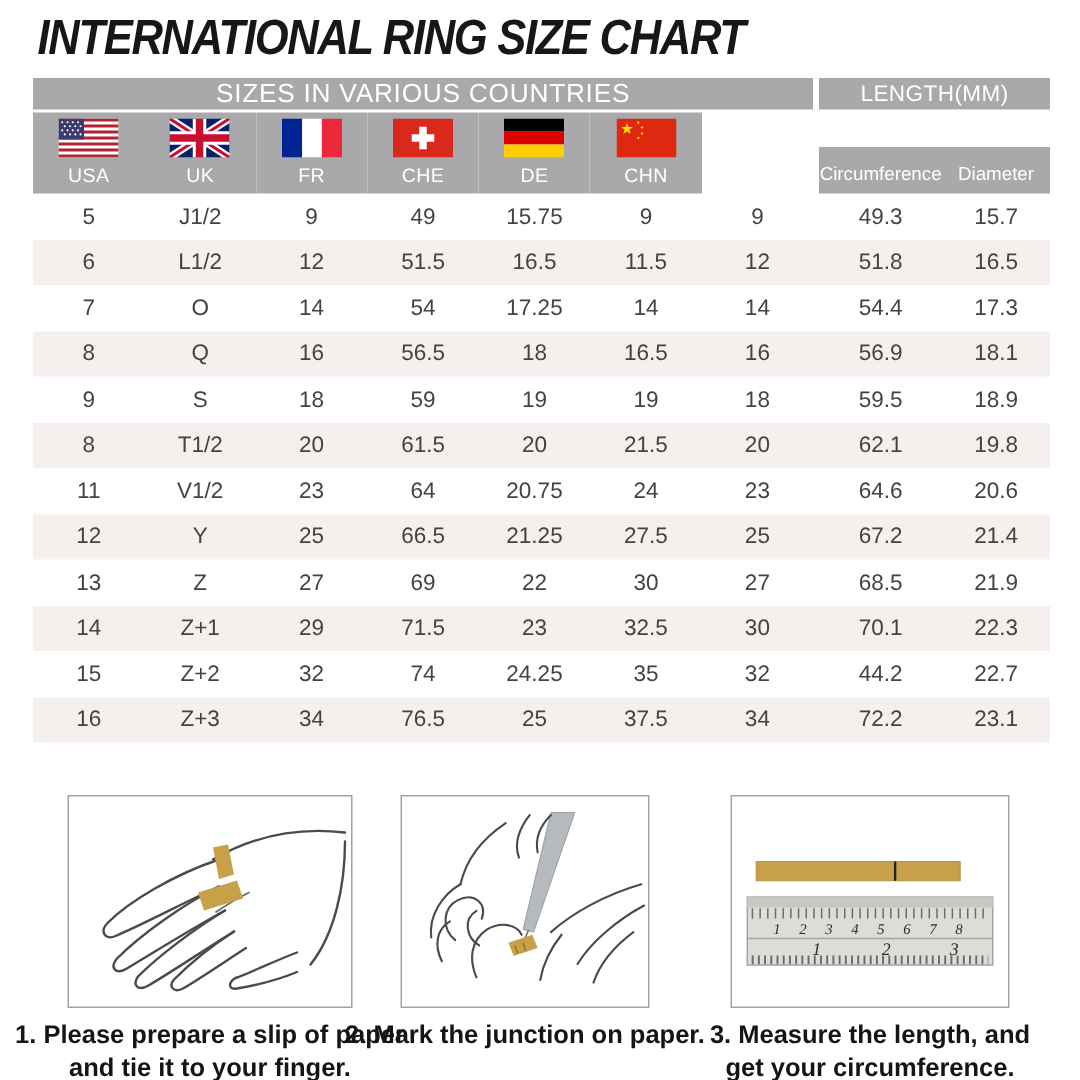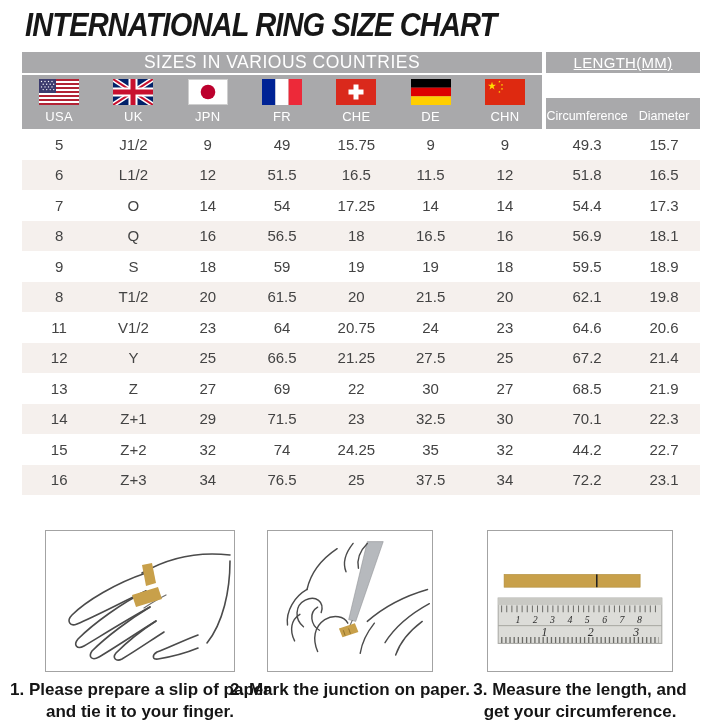--- a/index.html
+++ b/index.html
@@ -20,21 +20,21 @@
     display:grid;
     grid-template-columns:74.3px 74.3px 74.3px 74.3px 74.3px 74.3px 74.3px 4px 82px 71.9px;
   }
   .hdr-row{height:20px;margin-bottom:3px;}
   .hdr-left{
     grid-column:1/8;background:#a9a9ab;color:#fff;font-size:17.5px;letter-spacing:0.5px;
     display:flex;align-items:center;justify-content:center;
   }
   .hdr-right{
     grid-column:9/11;background:#a9a9ab;color:#fff;font-size:15px;letter-spacing:0.3px;
-    display:flex;align-items:center;justify-content:center;text-decoration:underline;
+    display:flex;align-items:center;justify-content:center;
   }
   .flag-row{height:54px;}
   .country-cell{
     background:#a9a9ab;display:flex;flex-direction:column;align-items:center;
     justify-content:flex-end;padding-bottom:5px;gap:4px;
   }
   .flag{width:40px;height:26px;display:block;line-height:0;}
   .flag svg{display:block;}
   .country-label{color:#fff;font-size:13px;letter-spacing:0.3px;}
   .len-cell{
@@ -113,29 +113,20 @@
           <rect width="40" height="26" fill="#012169"></rect>
           <path stroke="#ffffff" stroke-width="5" d="M0 0 40 26 M40 0 0 26"></path>
           <path stroke="#C8102E" stroke-width="2" d="M0 0 40 26 M40 0 0 26"></path>
           <path stroke="#ffffff" stroke-width="9" d="M20 0 V26 M0 13 H40"></path>
           <path stroke="#C8102E" stroke-width="5" d="M20 0 V26 M0 13 H40"></path>
         </svg>
       </span>
       <span class="country-label">UK</span>
     </div>
 
-    <div class="country-cell">
-      <span class="flag">
-        <svg viewBox="0 0 40 26" width="40" height="26">
-          <rect x="0.5" y="0.5" width="39" height="25" fill="#ffffff" stroke="#cfcfcf" stroke-width="1"></rect>
-          <circle cx="20" cy="13" r="7.3" fill="#BC002D"></circle>
-        </svg>
-      </span>
-      <span class="country-label">JPN</span>
-    </div>
 
     <div class="country-cell">
       <span class="flag">
         <svg viewBox="0 0 40 26" width="40" height="26">
           <rect width="13.4" height="26" fill="#002395"></rect>
           <rect x="13.4" width="13.2" height="26" fill="#ffffff"></rect>
           <rect x="26.6" width="13.4" height="26" fill="#ED2939"></rect>
         </svg>
       </span>
       <span class="country-label">FR</span>

